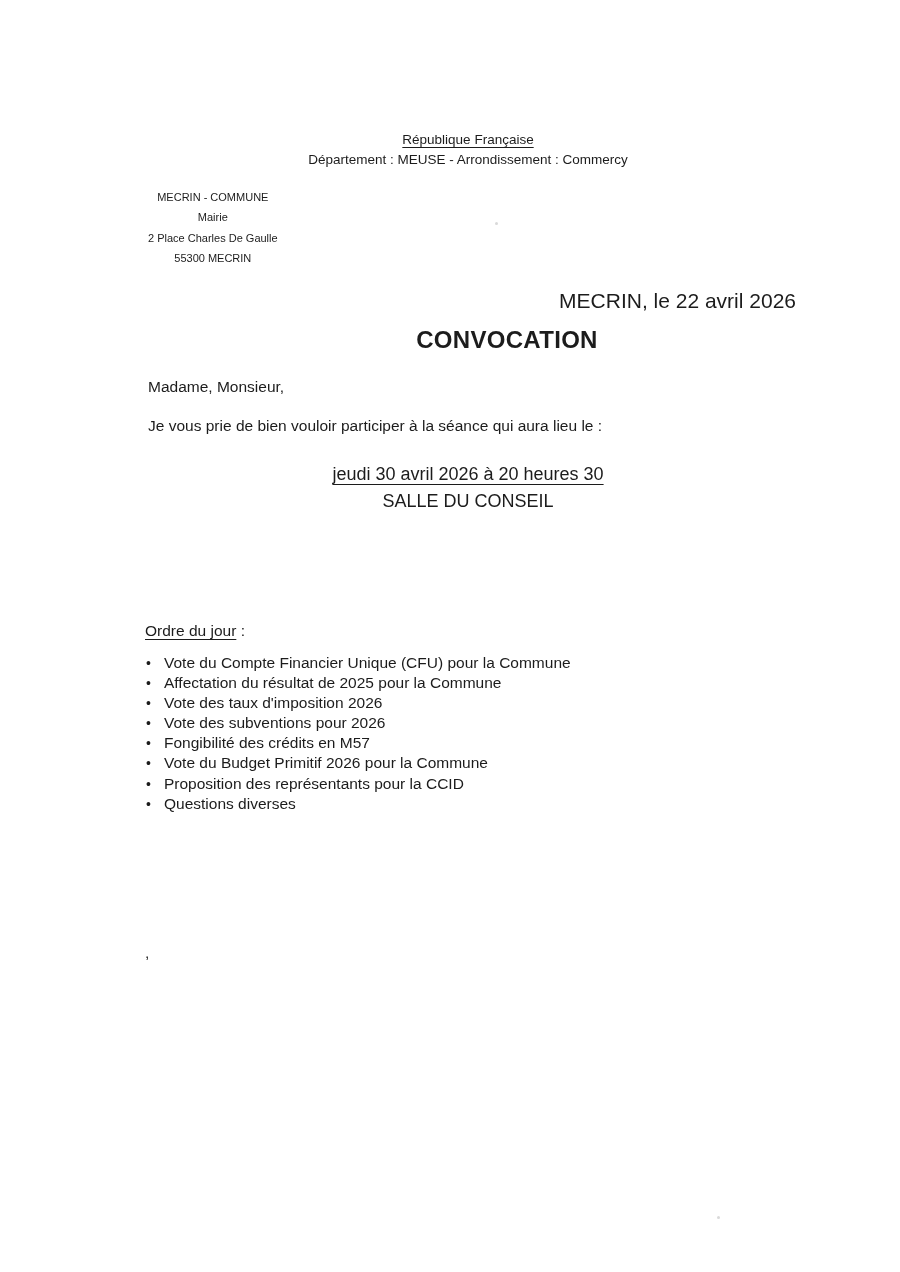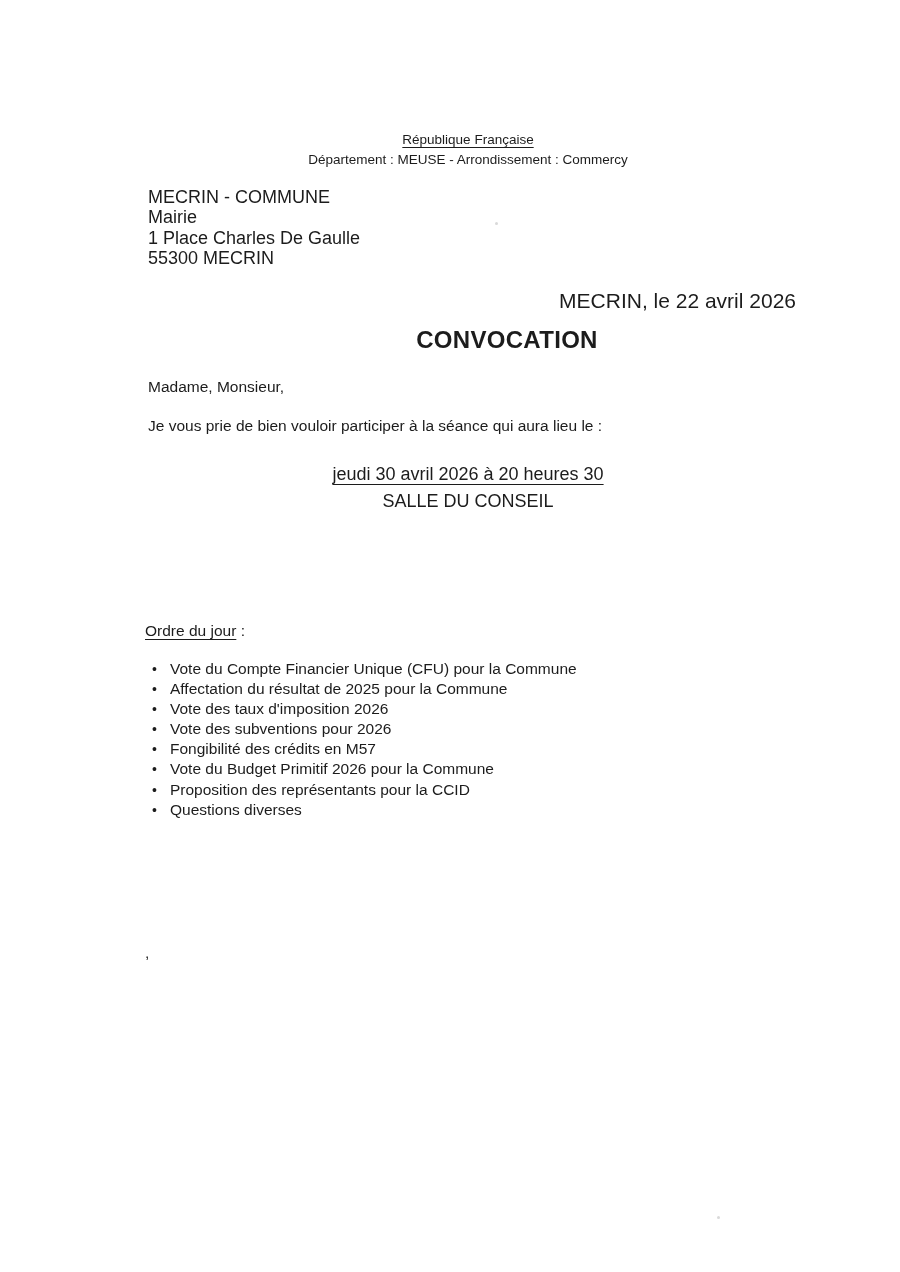--- a/index.html
+++ b/index.html
@@ -30,22 +30,23 @@
   }
   .hdr-line2 {
     top: 152px; left: 0; width: 900px;
     text-align: center;
     font-size: 13.5px;
   }
 
   
   .sender {
     top: 187px; left: 130px;
-    font-size: 18px;
+    font-size: 11px;
     line-height: 20.3px;
+    text-align: center;
   }
 
   
   .dateline {
     top: 289px; left: 0; width: 778px;
     text-align: right;
     font-size: 21px;
   }
 
   
@@ -83,21 +84,21 @@
   .agenda-heading {
     top: 622px; left: 127px;
     font-size: 15.5px;
   }
   .agenda-heading .u {
     text-decoration: underline;
     text-underline-offset: 3px;
   }
   .agenda-list {
     top: 644px; left: 137px;
-    margin: 15px; padding: 0;
+    margin: 9px; padding: 0;
     list-style: none;
     font-size: 15.5px;
     line-height: 20.1px;
   }
   .agenda-list li {
     position: relative;
     padding-left: 18px;
   }
   .agenda-list li::before {
     content: "\2022";
@@ -139,21 +140,21 @@
 <div class="page">
 
   <div class="abs hdr-line1">
     <span>République Française</span>
   </div>
   <div class="abs hdr-line2">Département : MEUSE - Arrondissement : Commercy</div>
 
   <div class="abs sender">
     <div>MECRIN - COMMUNE</div>
     <div>Mairie</div>
-    <div>1 Place Charles De Gaulle</div>
+    <div>2 Place Charles De Gaulle</div>
     <div>55300 MECRIN</div>
   </div>
 
   <div class="abs dateline">MECRIN, le 22 avril 2026</div>
 
   <div class="abs title">CONVOCATION</div>
 
   <div class="abs salutation">Madame, Monsieur,</div>
 
   <div class="abs intro">Je vous prie de bien vouloir participer à la séance qui aura lieu le :</div>

